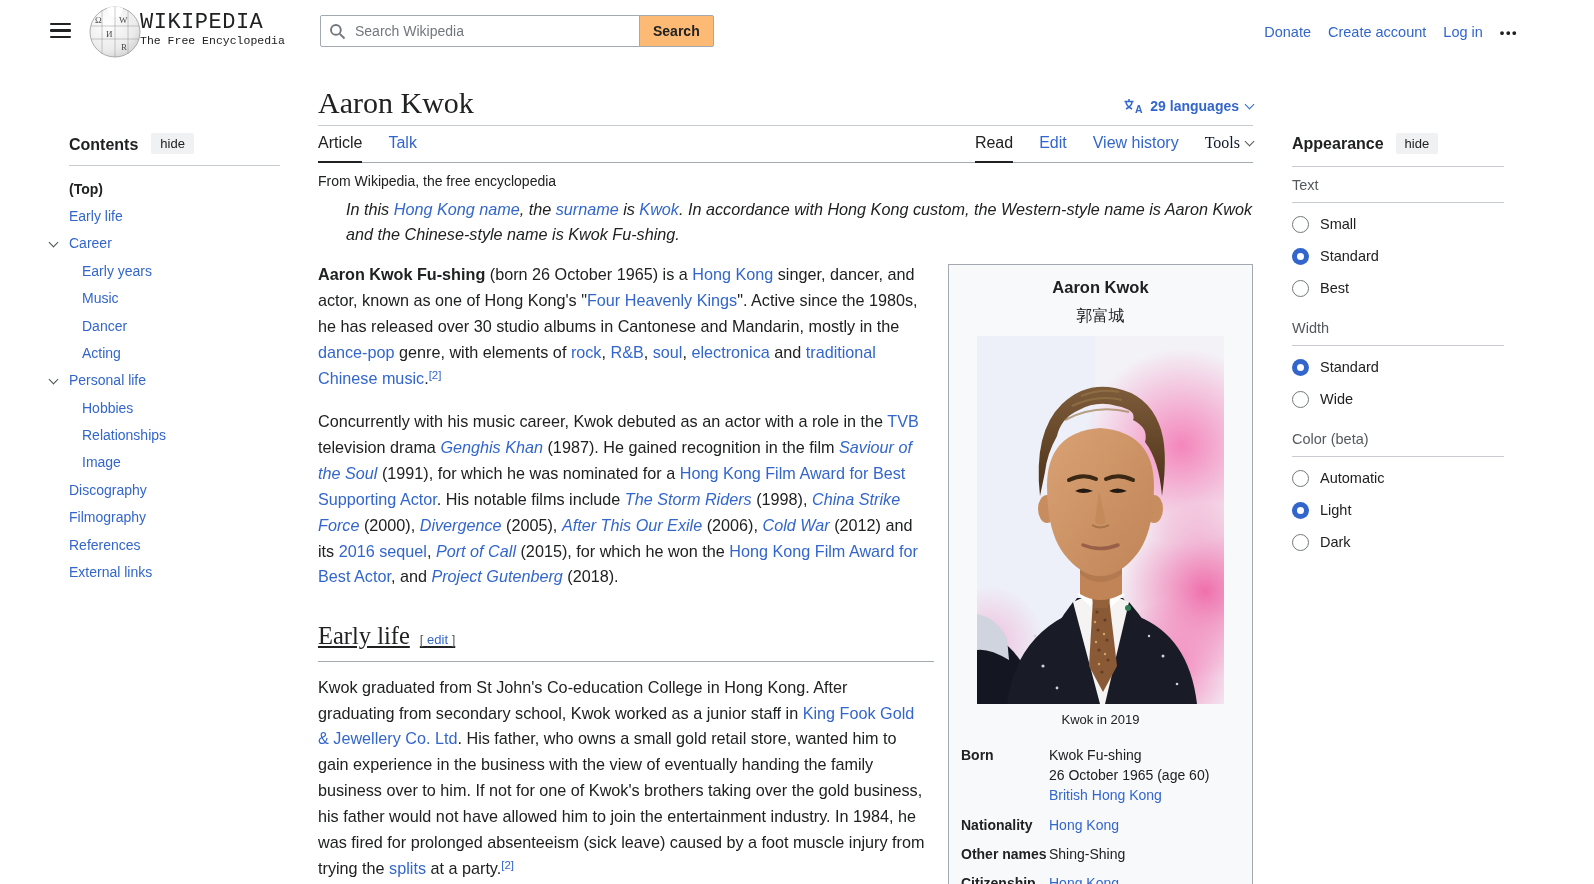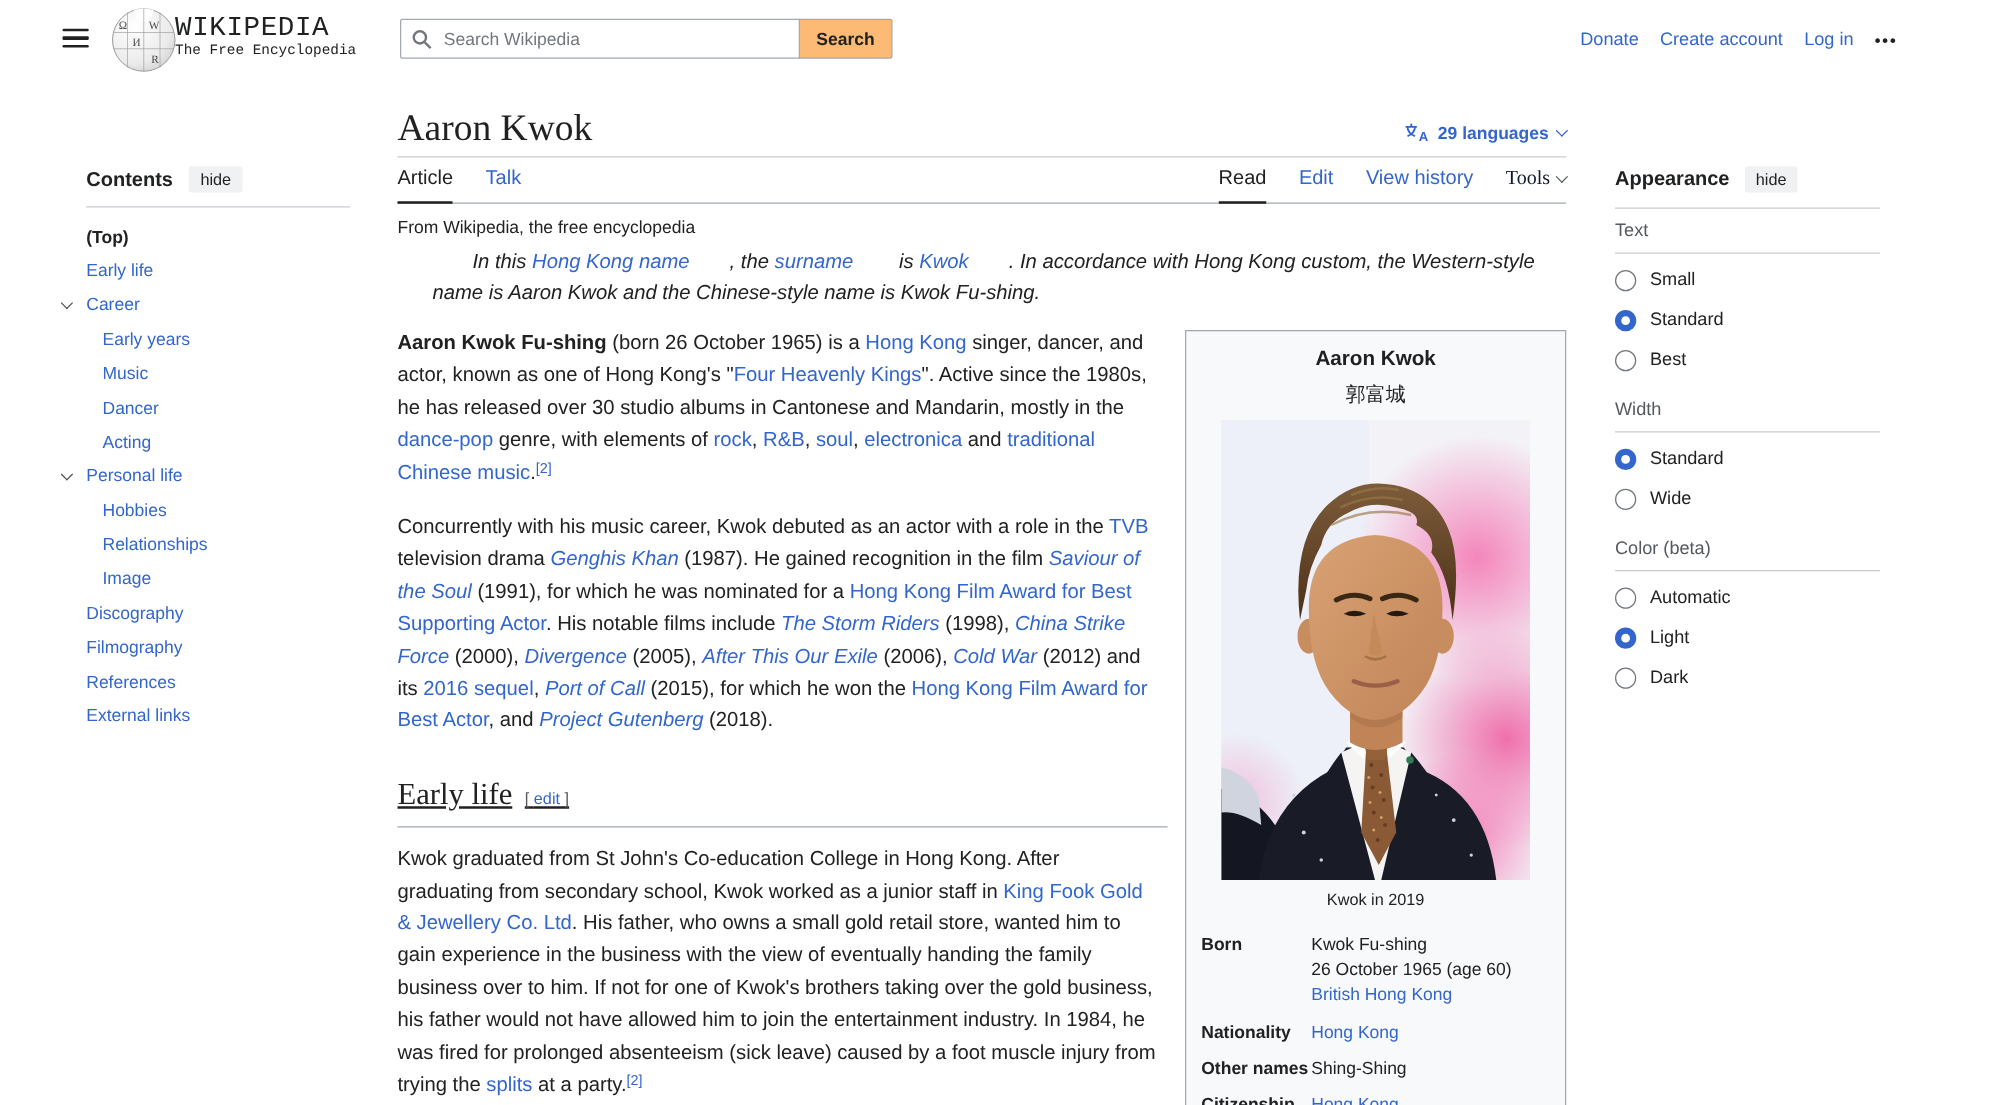--- a/index.html
+++ b/index.html
@@ -51,21 +51,21 @@
   .article { font-size: 16.2px; line-height: 1.6; color: #202122; }
   .hatnote { font-style: italic; padding-left: 28px; margin: 4px 0 14px; }
   .article p { margin: 0 0 17px; }
   h2.sec-heading { font-family: "Liberation Serif", serif; font-size: 24.5px; font-weight: normal; width: 616px; border-bottom: 1px solid #a2a9b1; padding-bottom: 5px; margin: 26px 0 13px; text-decoration: underline; }
   .edit-link { font-family: "Liberation Sans", sans-serif; font-size: 13px; margin-left: 10px; color: #54595d; }
   .edit-link .ed { color: #3366cc; cursor: pointer; }
 
   .seg-l { color: #3366cc; cursor: pointer; }
   .seg-il { color: #3366cc; font-style: italic; cursor: pointer; }
   .seg-b { font-weight: bold; }
-  .seg-i { font-style: italic; margin-left: 32px; }
+  .seg-i { font-style: italic; }
   .seg-sup { color: #3366cc; font-size: 11.5px; vertical-align: 5px; cursor: pointer; }
 
   
   .infobox { float: right; width: 305px; border: 1px solid #a2a9b1; background: #f8f9fa; margin: 2px 0 20px 20px; padding: 8px 0 70px; font-size: 14px; line-height: 1.45; }
   .ib-title { text-align: center; font-weight: bold; font-size: 16.5px; padding: 3px 0 2px; }
   .ib-cn { text-align: center; font-size: 16px; padding: 2px 0 9px; font-family: "DejaVu Sans", sans-serif; }
   .ib-imgwrap { width: 247px; margin: 0 auto; cursor: pointer; line-height: 0; }
   .ib-caption { text-align: center; font-size: 13px; padding: 7px 0 10px; }
   .ib-row { display: flex; padding: 4.5px 12px; }
   .ib-label { flex: 0 0 88px; font-weight: bold; }

